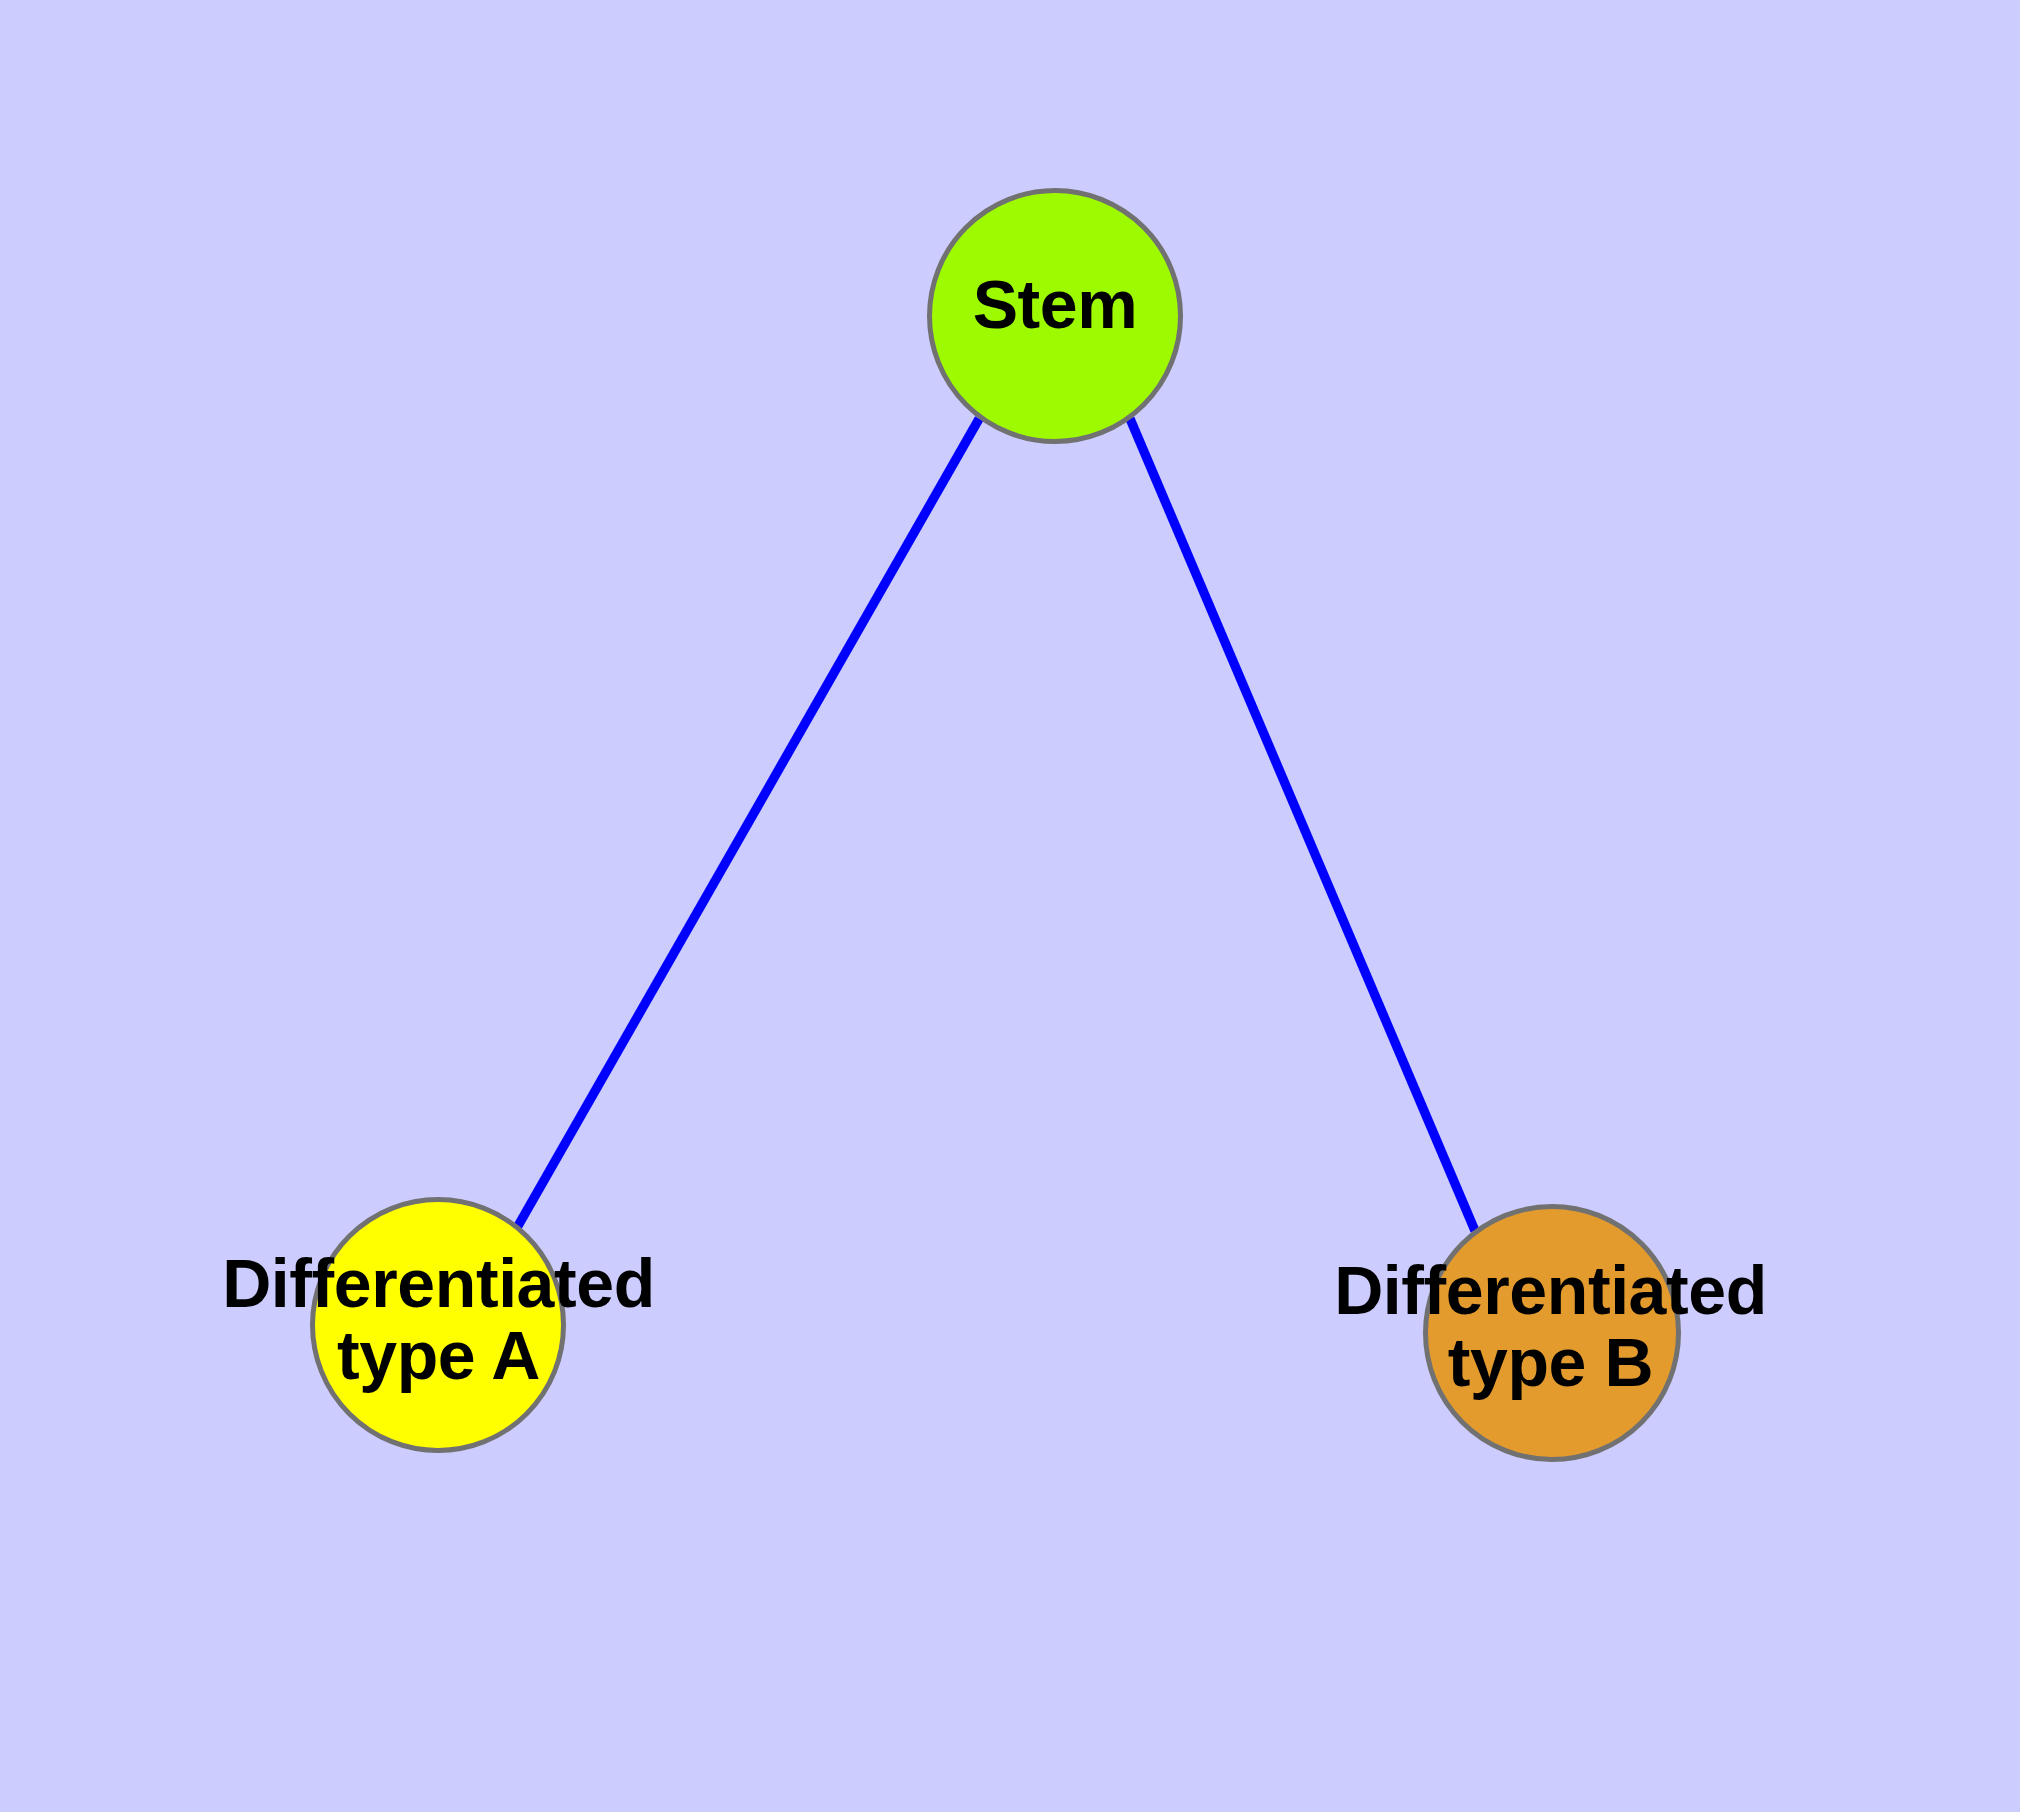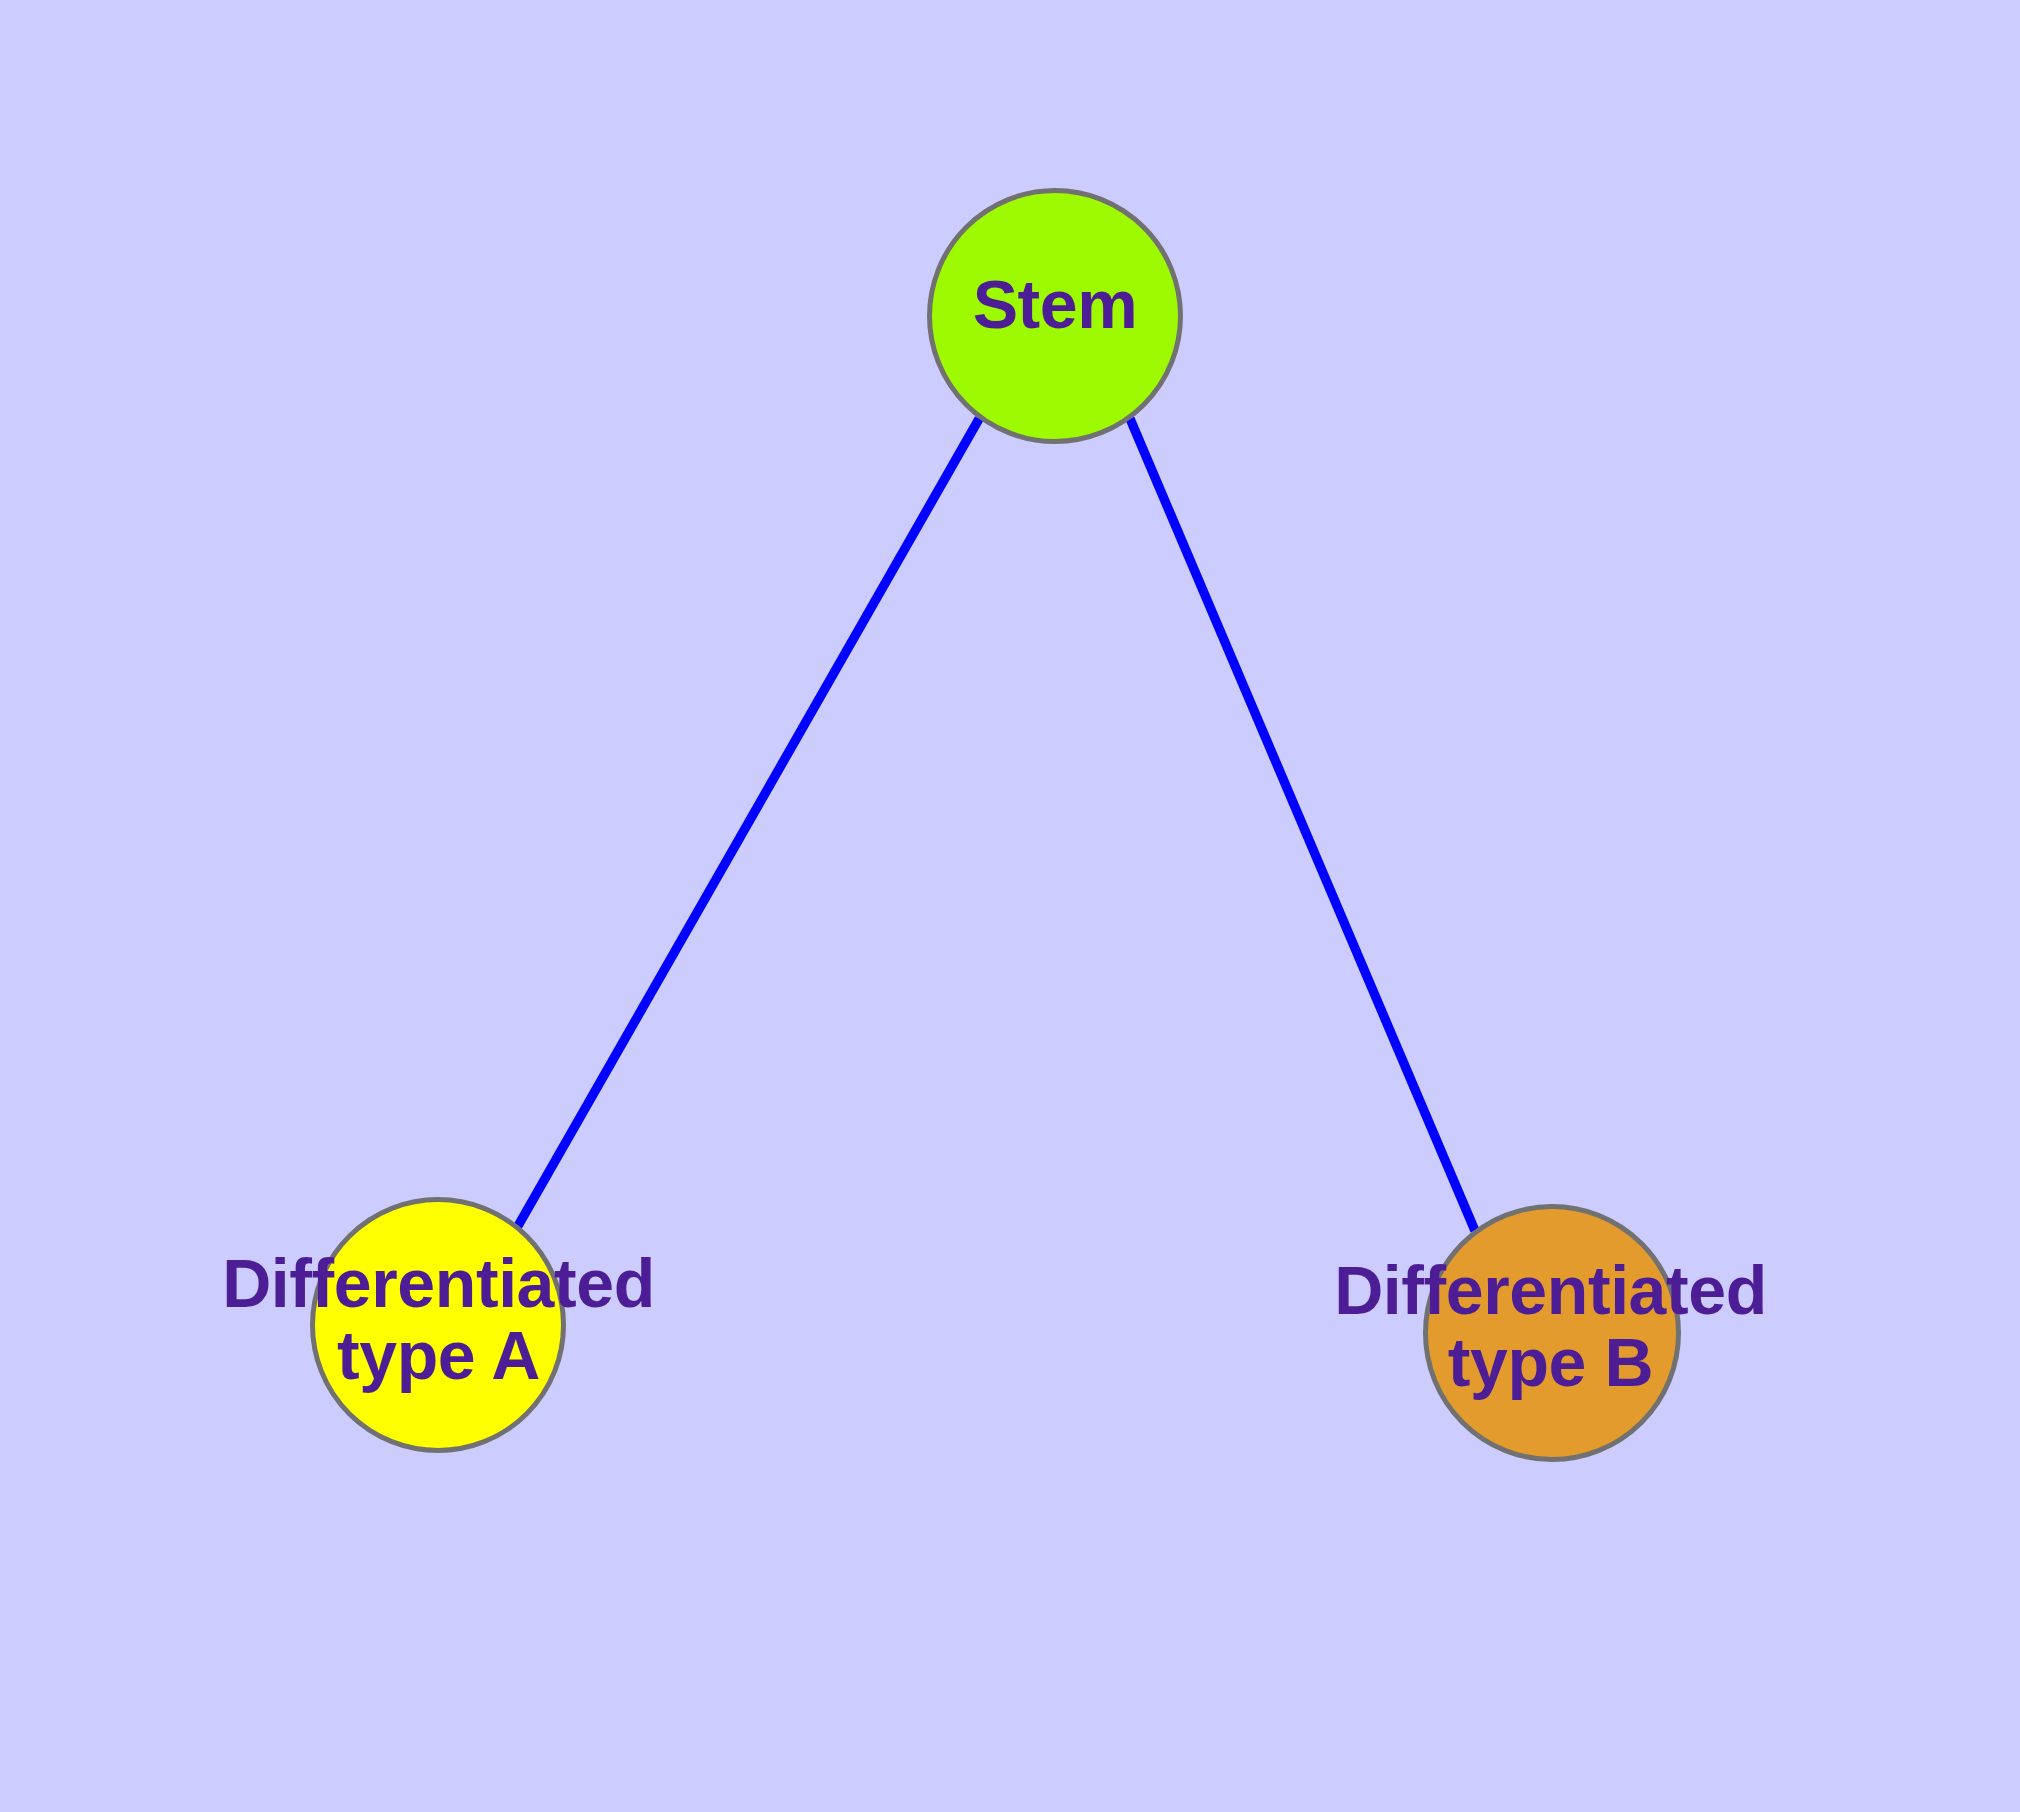--- a/index.html
+++ b/index.html
@@ -27,21 +27,21 @@
     height: 1812px;
   }
   .node {
     position: absolute;
     border-radius: 50%;
     box-sizing: border-box;
   }
   .node-label {
     position: absolute;
     text-align: center;
-    color: #4c1d95;
+    color: #000000;
     font-weight: bold;
     line-height: 1.06;
     white-space: pre-line;
     letter-spacing: -0.4px;
   }
   #node-stem {
     left: 927px;
     top: 188px;
     width: 256px;
     height: 256px;

